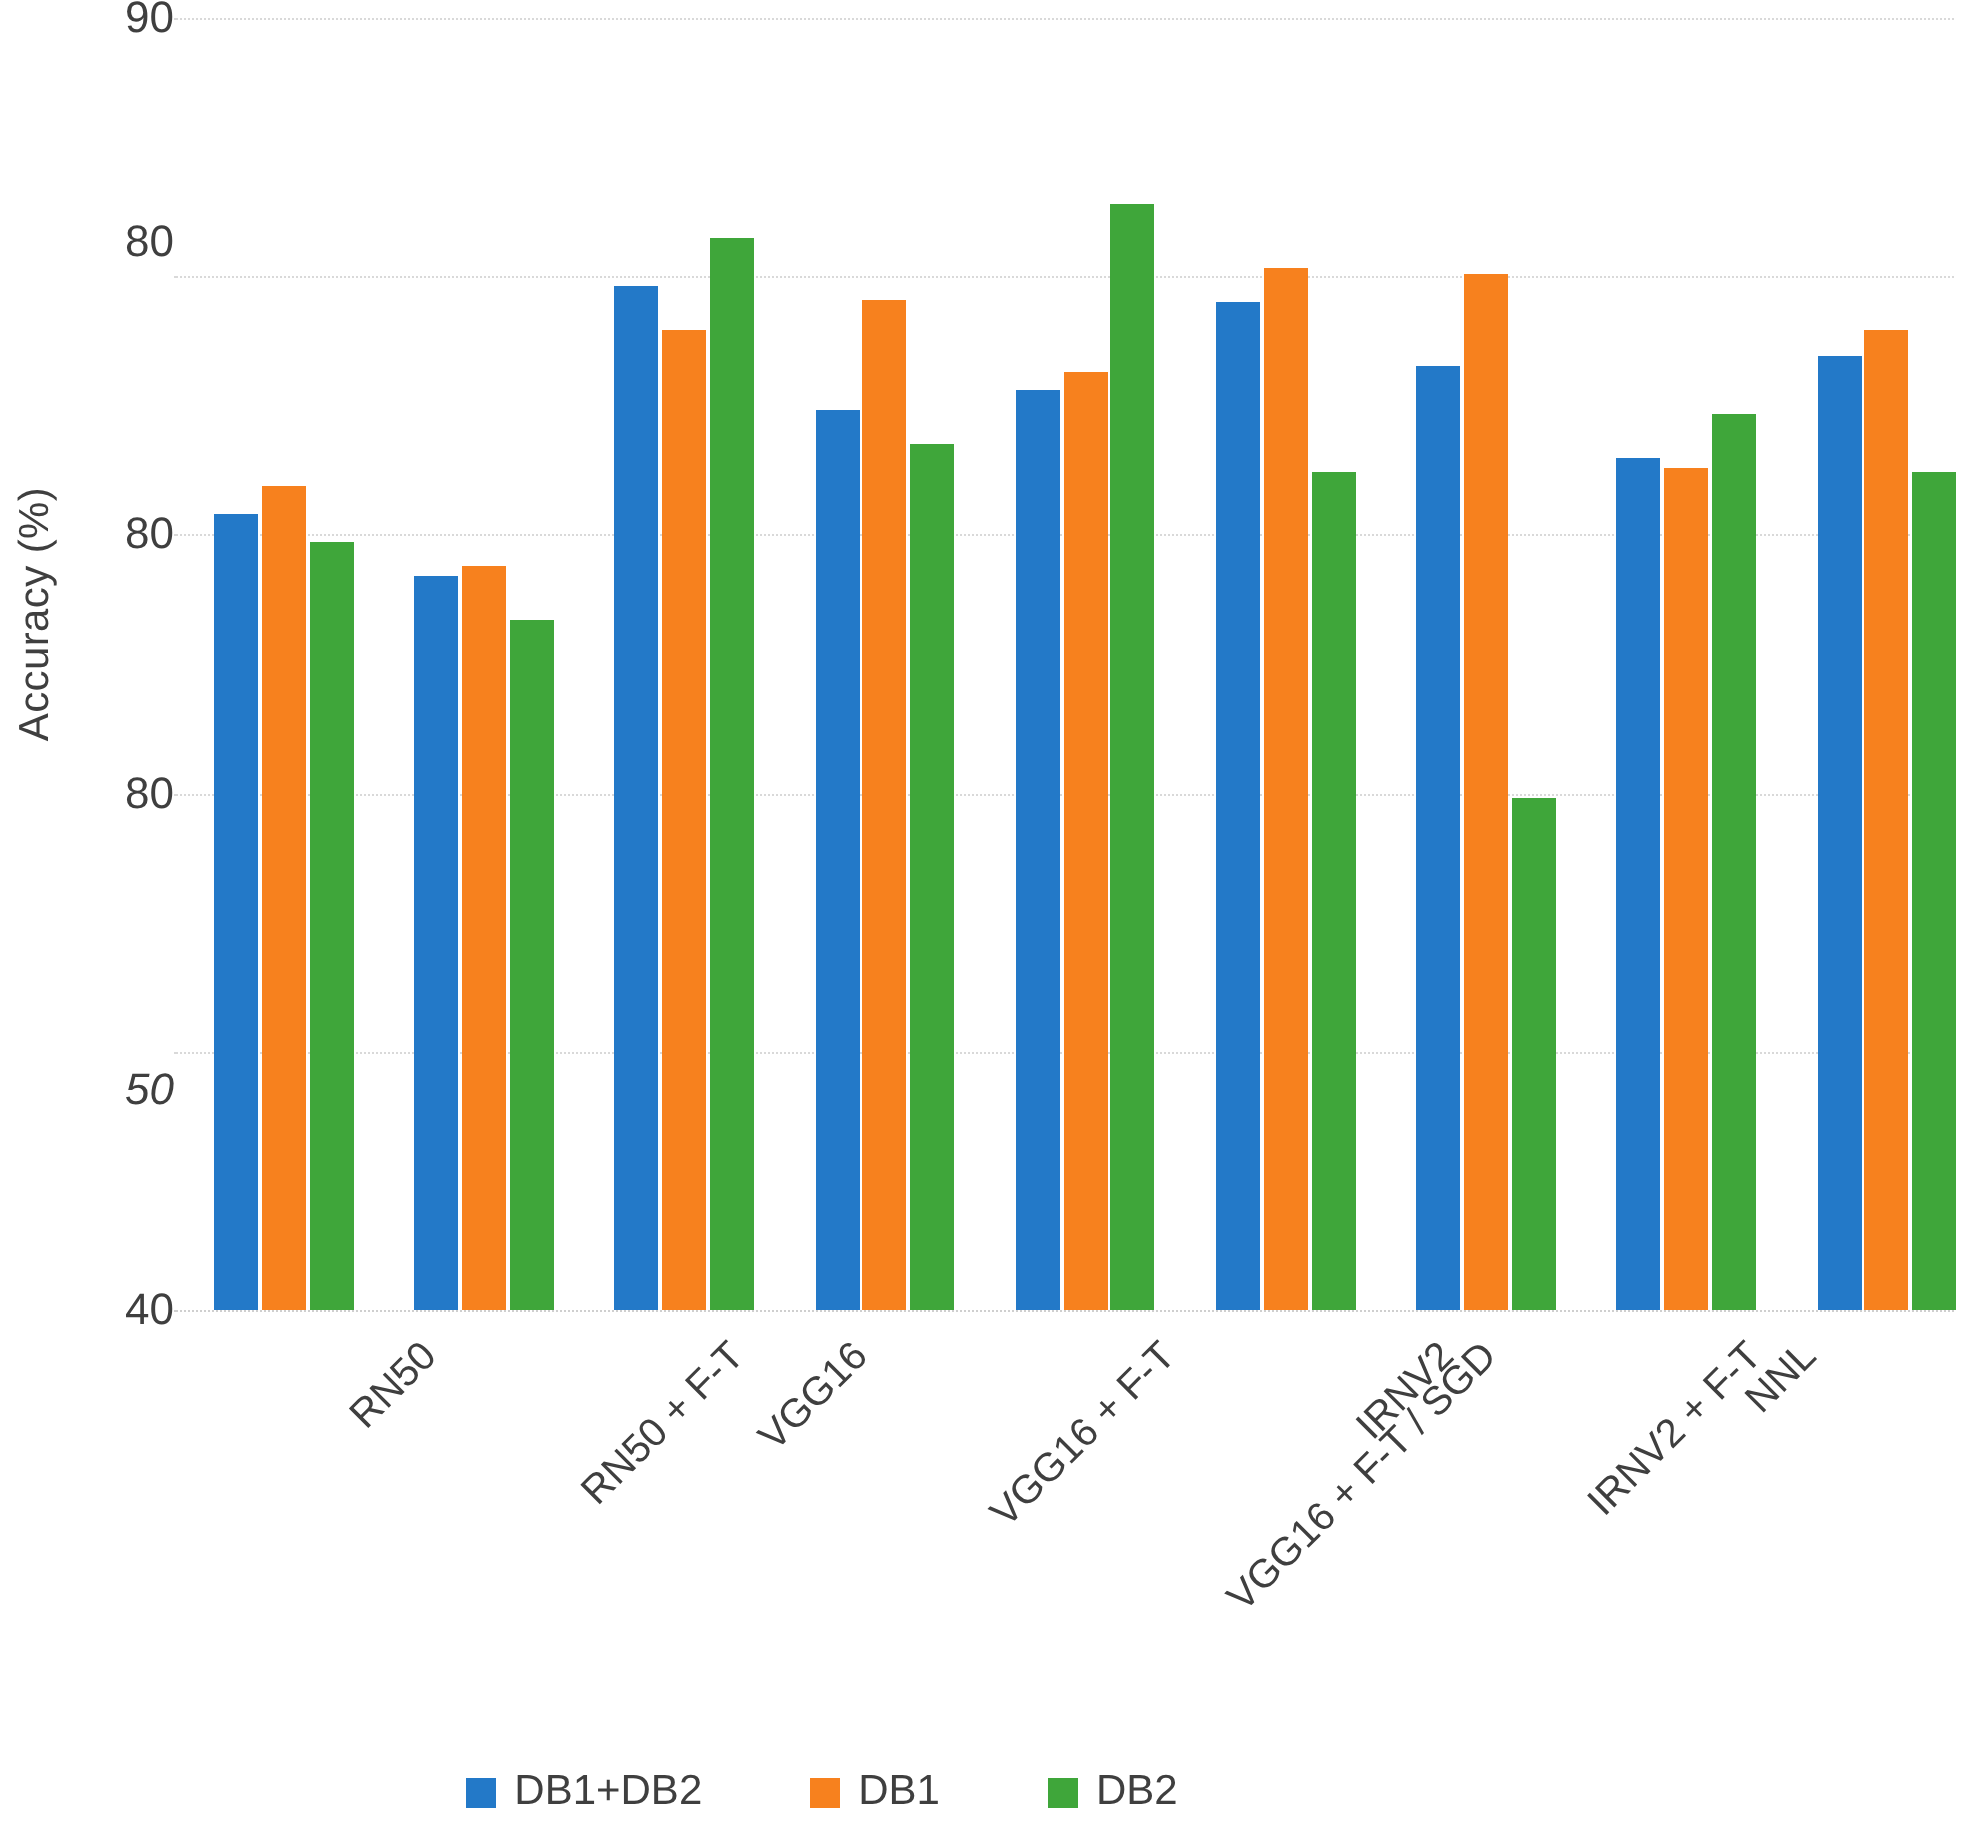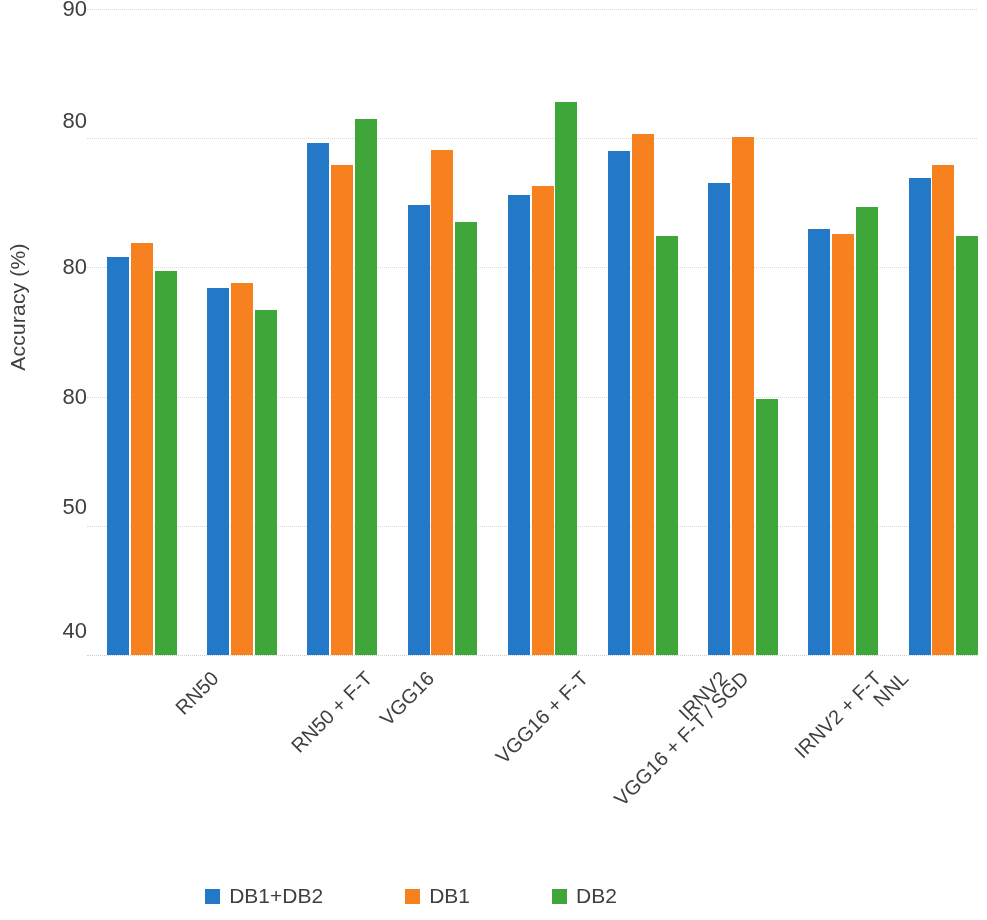--- a/index.html
+++ b/index.html
@@ -112,21 +112,21 @@
   }
 
   
   .legend {
     position: absolute;
     left: 0;
     top: 884px;
     width: 822px;
     display: flex;
     justify-content: center;
-    gap: 82px;
+    gap: 54px;
   }
   .legend-item {
     display: flex;
     align-items: center;
     gap: 9px;
   }
   .legend-swatch {
     width: 15px;
     height: 15px;
     display: inline-block;
@@ -141,22 +141,22 @@
   }
 </style>
 </head>
 <body>
 
 <div id="figure">
 
   <div class="y-axis-title">Accuracy (%)</div>
 
   <div class="ytick-wrap" id="ytick-wrap">
-      <div class="ytick-label" style="top: 620px;">40</div>
-      <div class="ytick-label" style="top: 496px;">50</div>
+      <div class="ytick-label" style="top: 644px;">40</div>
+      <div class="ytick-label" style="top: 534px; font-style: italic;">50</div>
       <div class="ytick-label" style="top: 385.6px;">80</div>
       <div class="ytick-label" style="top: 256.4px;">80</div>
       <div class="ytick-label" style="top: 110px;">80</div>
       <div class="ytick-label" style="top: -2px;">90</div>
     </div>
 
   <div class="plot" id="plot">
     <div id="gridlines">
         <div class="gridline baseline" style="top: 646px;"></div>
         <div class="gridline" style="top: 516.8px;"></div>

